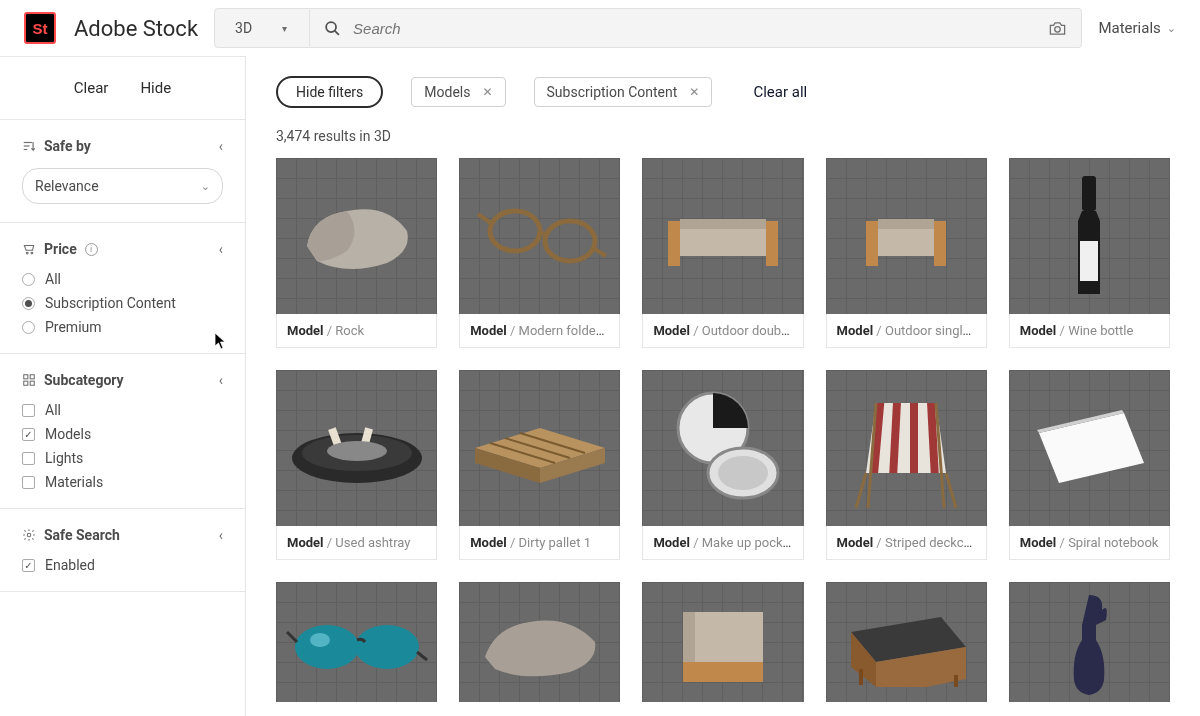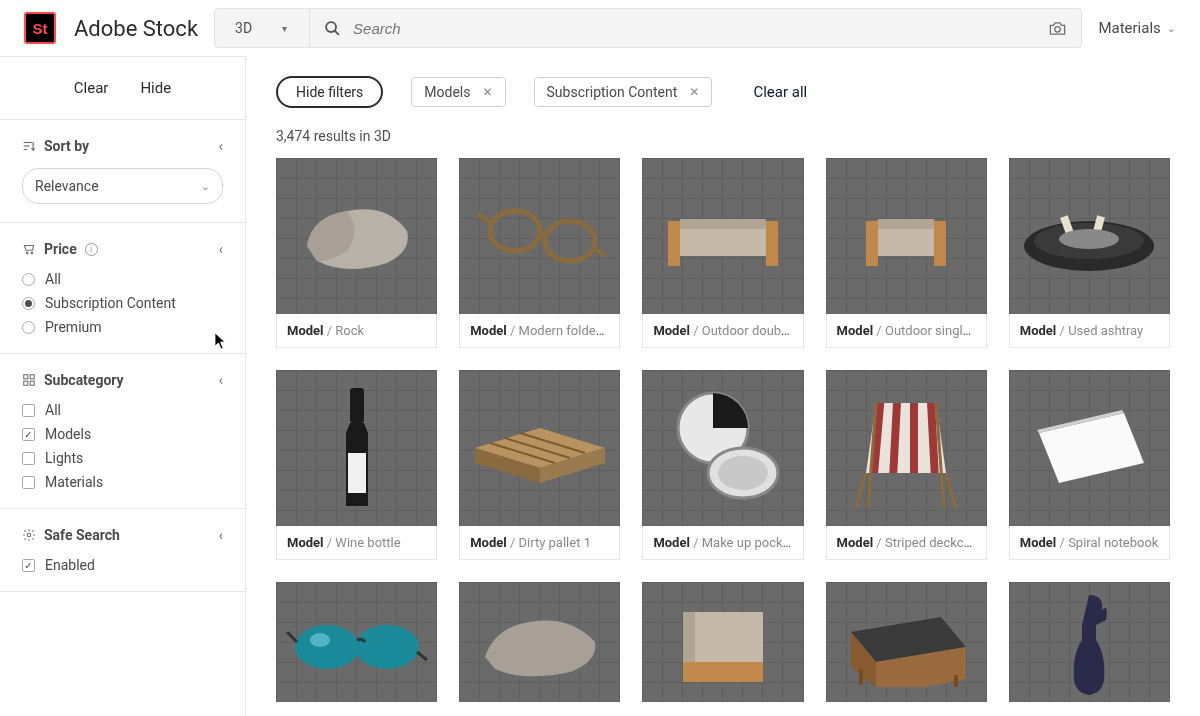--- a/index.html
+++ b/index.html
@@ -337,21 +337,21 @@
       <div class="section-header">
         <div class="left">
           <span class="sicon">
             <svg width="14" height="14" viewBox="0 0 24 24" fill="currentColor">
                 <rect x="3" y="5" width="14" height="2"></rect>
                 <rect x="3" y="11" width="10" height="2"></rect>
                 <rect x="3" y="17" width="6" height="2"></rect>
                 <path d="M19 5v14l-3-3m3 3l3-3" stroke="currentColor" stroke-width="2" fill="none"></path>
               </svg>
           </span>
-          <span class="title">Sort by</span>
+          <span class="title">Safe by</span>
         </div>
         <span class="chev">‹</span>
       </div>
       <div class="sort-dropdown">
         <span>Relevance</span>
         <span class="chev">⌄</span>
       </div>
     </div>
 
     <div class="sidebar-section">
@@ -499,40 +499,40 @@
               <rect x="30" y="35" width="70" height="30" fill="#c4b8a8"></rect>
               <rect x="25" y="30" width="12" height="45" fill="#c0884a"></rect>
               <rect x="93" y="30" width="12" height="45" fill="#c0884a"></rect>
               <rect x="37" y="28" width="56" height="10" fill="#b0a595"></rect>
             </svg>
         </div>
         <div class="caption"><span class="type">Model</span> <span class="sep">/</span> <span class="nm">Outdoor single chair</span></div>
       </div>
       <div class="card">
         <div class="thumb">
+          <svg width="50" height="140" viewBox="0 0 50 140">
+              <rect x="18" y="10" width="14" height="35" fill="#1a1a1a" rx="3"></rect>
+              <path d="M18 45 L14 55 L14 128 L36 128 L36 55 L32 45 Z" fill="#1a1a1a"></path>
+              <rect x="16" y="75" width="18" height="40" fill="#f0f0f0"></rect>
+            </svg>
+        </div>
+        <div class="caption"><span class="type">Model</span> <span class="sep">/</span> <span class="nm">Wine bottle</span></div>
+      </div>
+
+      <div class="card">
+        <div class="thumb">
           <svg width="150" height="90" viewBox="0 0 150 90">
               <ellipse cx="75" cy="55" rx="65" ry="25" fill="#2a2a2a"></ellipse>
               <ellipse cx="75" cy="50" rx="55" ry="18" fill="#3a3a3a"></ellipse>
               <rect x="50" y="25" width="8" height="25" fill="#e8e0d0" transform="rotate(-20 54 37)"></rect>
               <rect x="80" y="25" width="8" height="25" fill="#e8e0d0" transform="rotate(15 84 37)"></rect>
               <ellipse cx="75" cy="48" rx="30" ry="10" fill="#888"></ellipse>
             </svg>
         </div>
         <div class="caption"><span class="type">Model</span> <span class="sep">/</span> <span class="nm">Used ashtray</span></div>
-      </div>
-
-      <div class="card">
-        <div class="thumb">
-          <svg width="50" height="140" viewBox="0 0 50 140">
-              <rect x="18" y="10" width="14" height="35" fill="#1a1a1a" rx="3"></rect>
-              <path d="M18 45 L14 55 L14 128 L36 128 L36 55 L32 45 Z" fill="#1a1a1a"></path>
-              <rect x="16" y="75" width="18" height="40" fill="#f0f0f0"></rect>
-            </svg>
-        </div>
-        <div class="caption"><span class="type">Model</span> <span class="sep">/</span> <span class="nm">Wine bottle</span></div>
       </div>
       <div class="card">
         <div class="thumb">
           <svg width="150" height="80" viewBox="0 0 150 80">
               <path d="M10 40 L75 20 L140 40 L75 60 Z" fill="#b8935f"></path>
               <path d="M10 40 L10 55 L75 75 L75 60 Z" fill="#8a6a3f"></path>
               <path d="M140 40 L140 55 L75 75 L75 60 Z" fill="#9a7a4f"></path>
               <line x1="25" y1="35" x2="90" y2="55" stroke="#7a5a2f" stroke-width="2"></line>
               <line x1="40" y1="30" x2="105" y2="50" stroke="#7a5a2f" stroke-width="2"></line>
               <line x1="55" y1="25" x2="120" y2="45" stroke="#7a5a2f" stroke-width="2"></line>

